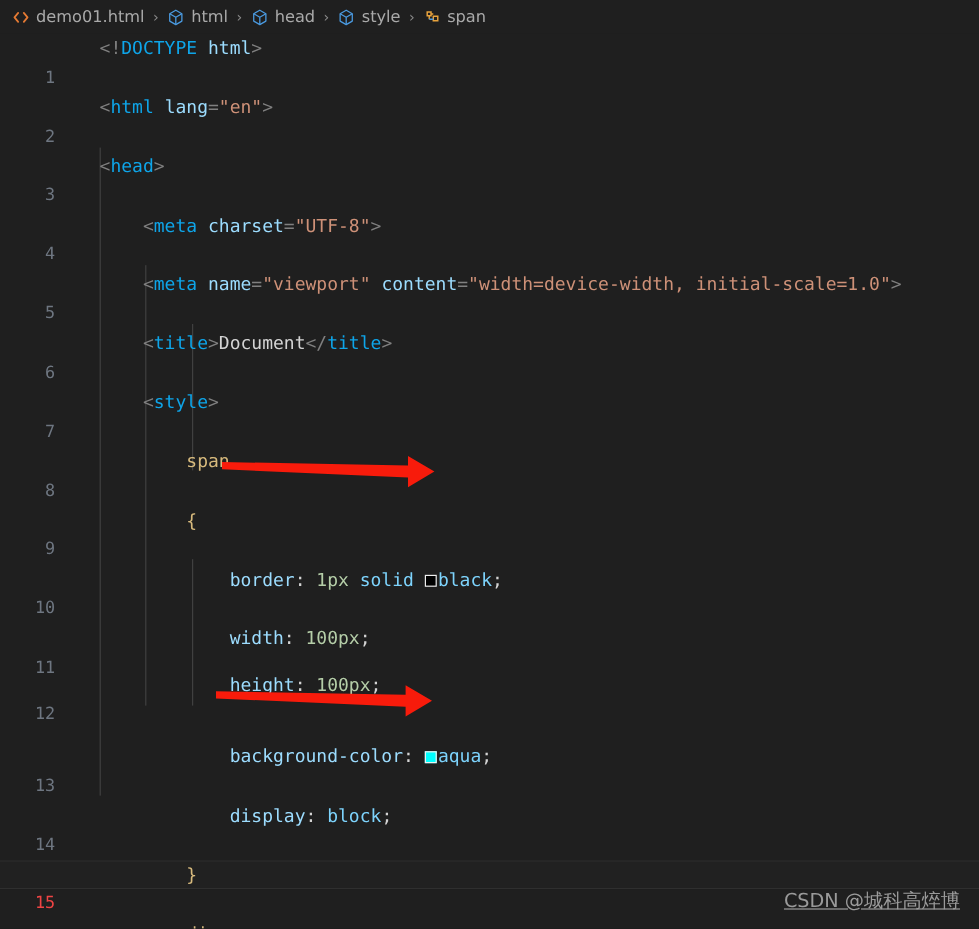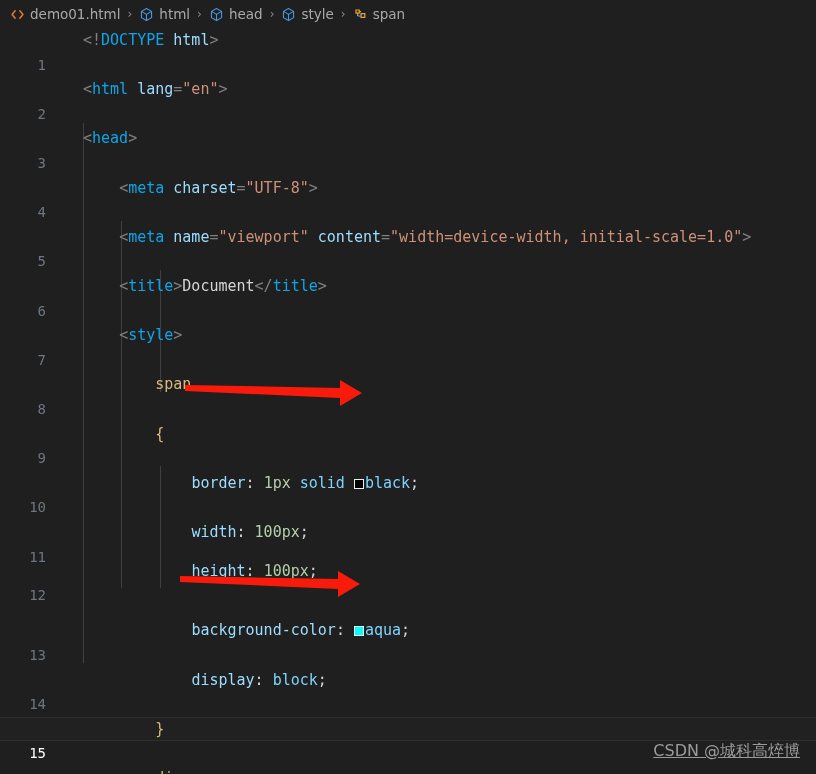--- a/index.html
+++ b/index.html
@@ -66,21 +66,21 @@
   .lnum {
     position: absolute;
     left: 0;
     width: 46px;
     text-align: right;
     color: #6e7681;
     font-size: 14px;
     font-family: "DejaVu Sans Mono", monospace;
     user-select: none;
   }
-  .code-line.active .lnum { color: #ffffff; }
+  .code-line.active .lnum { color: #ef4444; }
   .ltext {
     position: absolute;
     left: 83px;
     top: 0;
     color: #d4d4d4;
   }
 
   
   .guides { position: absolute; left: 0; top: 0; right: 0; bottom: 0; pointer-events: none; }
   .guide {

